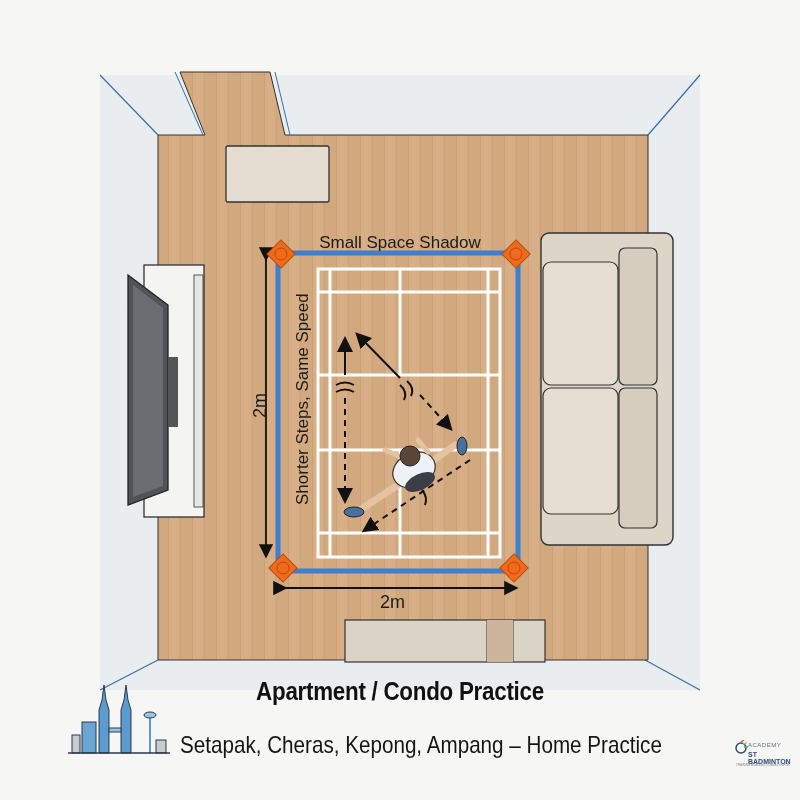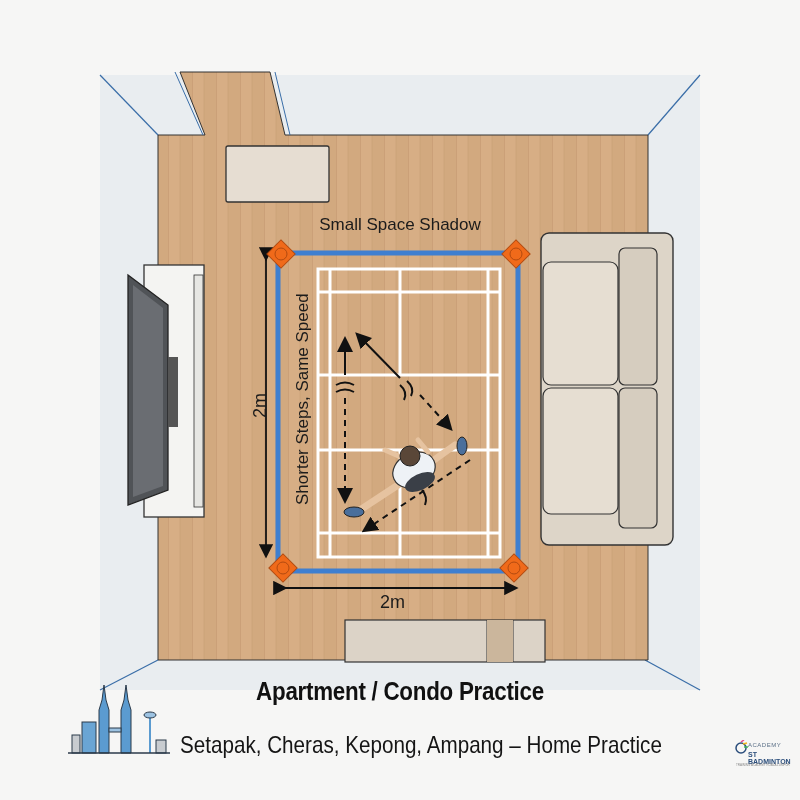--- a/index.html
+++ b/index.html
@@ -13,21 +13,21 @@
   .title {
     position: absolute; left: 0; width: 800px; text-align: center;
     top: 676px; font-size: 26px; font-weight: bold; color: #111;
     transform: scaleX(0.86); letter-spacing: -0.3px;
   }
   .subtitle {
     position: absolute; left: 180px; top: 731px; font-size: 24px; color: #151515;
     transform: scaleX(0.86); transform-origin: left center; white-space: nowrap;
   }
   .label-top {
-    position: absolute; left: 300px; top: 215px; width: 200px; text-align: center;
+    position: absolute; left: 300px; top: 233px; width: 200px; text-align: center;
     font-size: 17px; color: #1b1b1b; white-space: nowrap;
   }
   .label-side {
     position: absolute; left: 213px; top: 405px; width: 180px; text-align: center;
     font-size: 17px; color: #1b1b1b; white-space: nowrap;
     transform: rotate(-90deg); transform-origin: center center;
   }
   .dim-v {
     position: absolute; left: 248px; top: 395px; font-size: 18px; color: #1b1b1b;
     transform: rotate(-90deg); transform-origin: center center;

